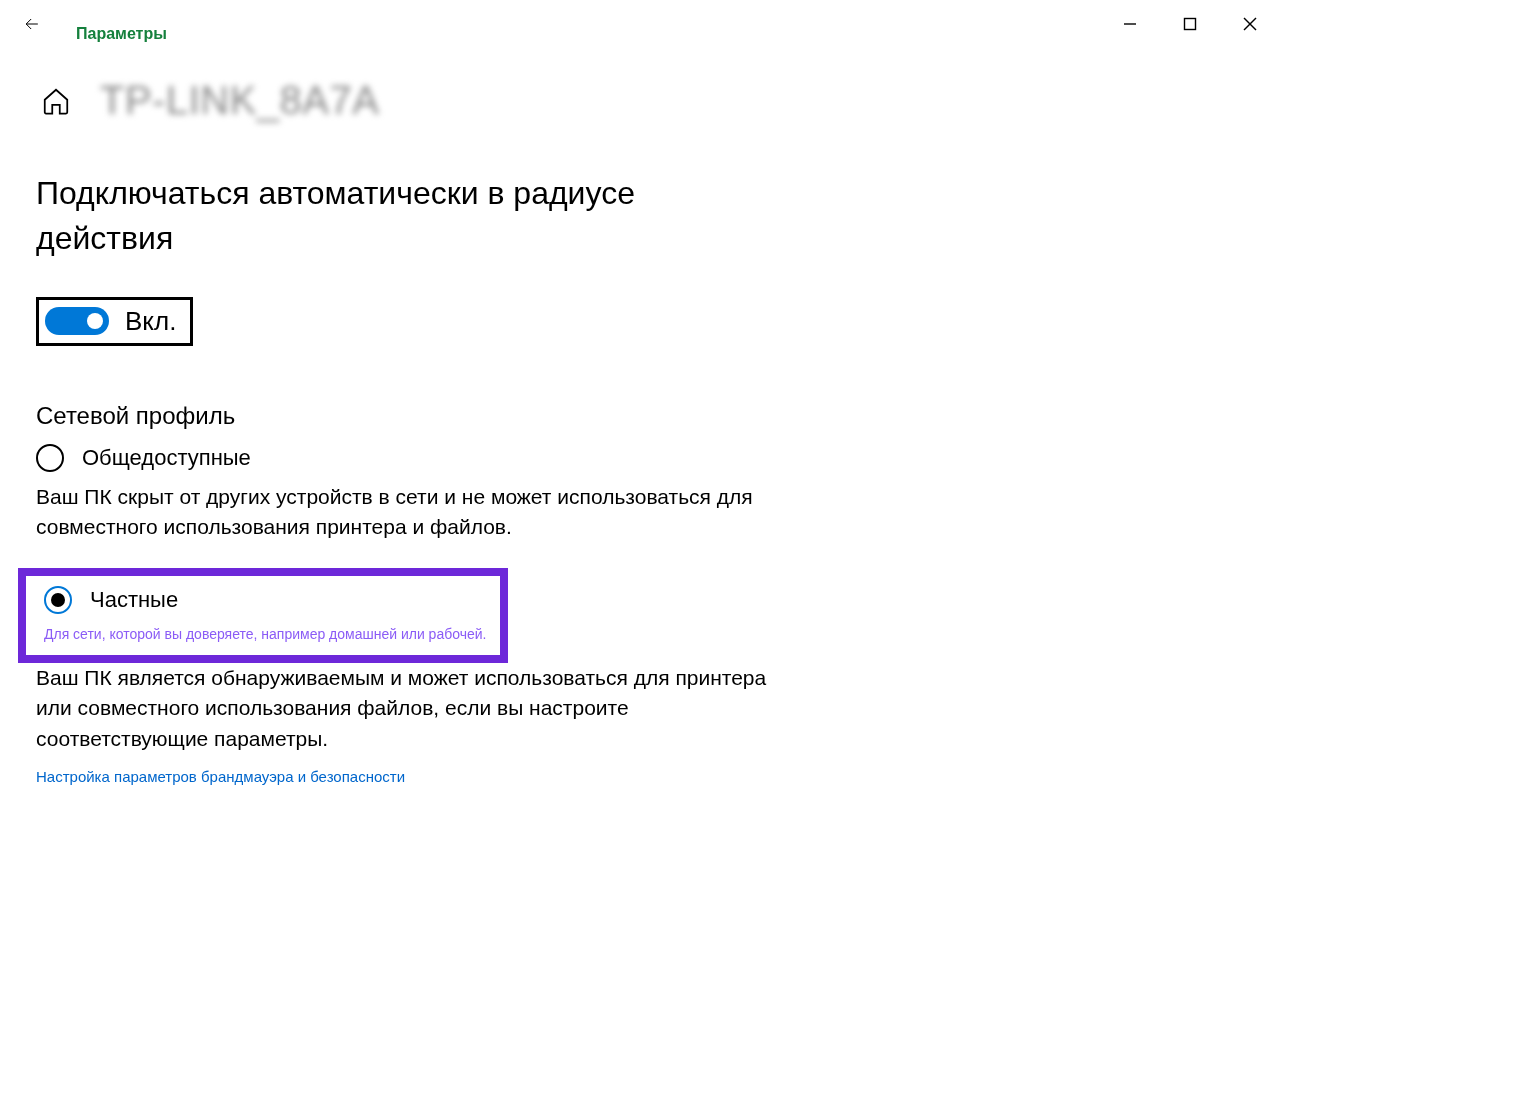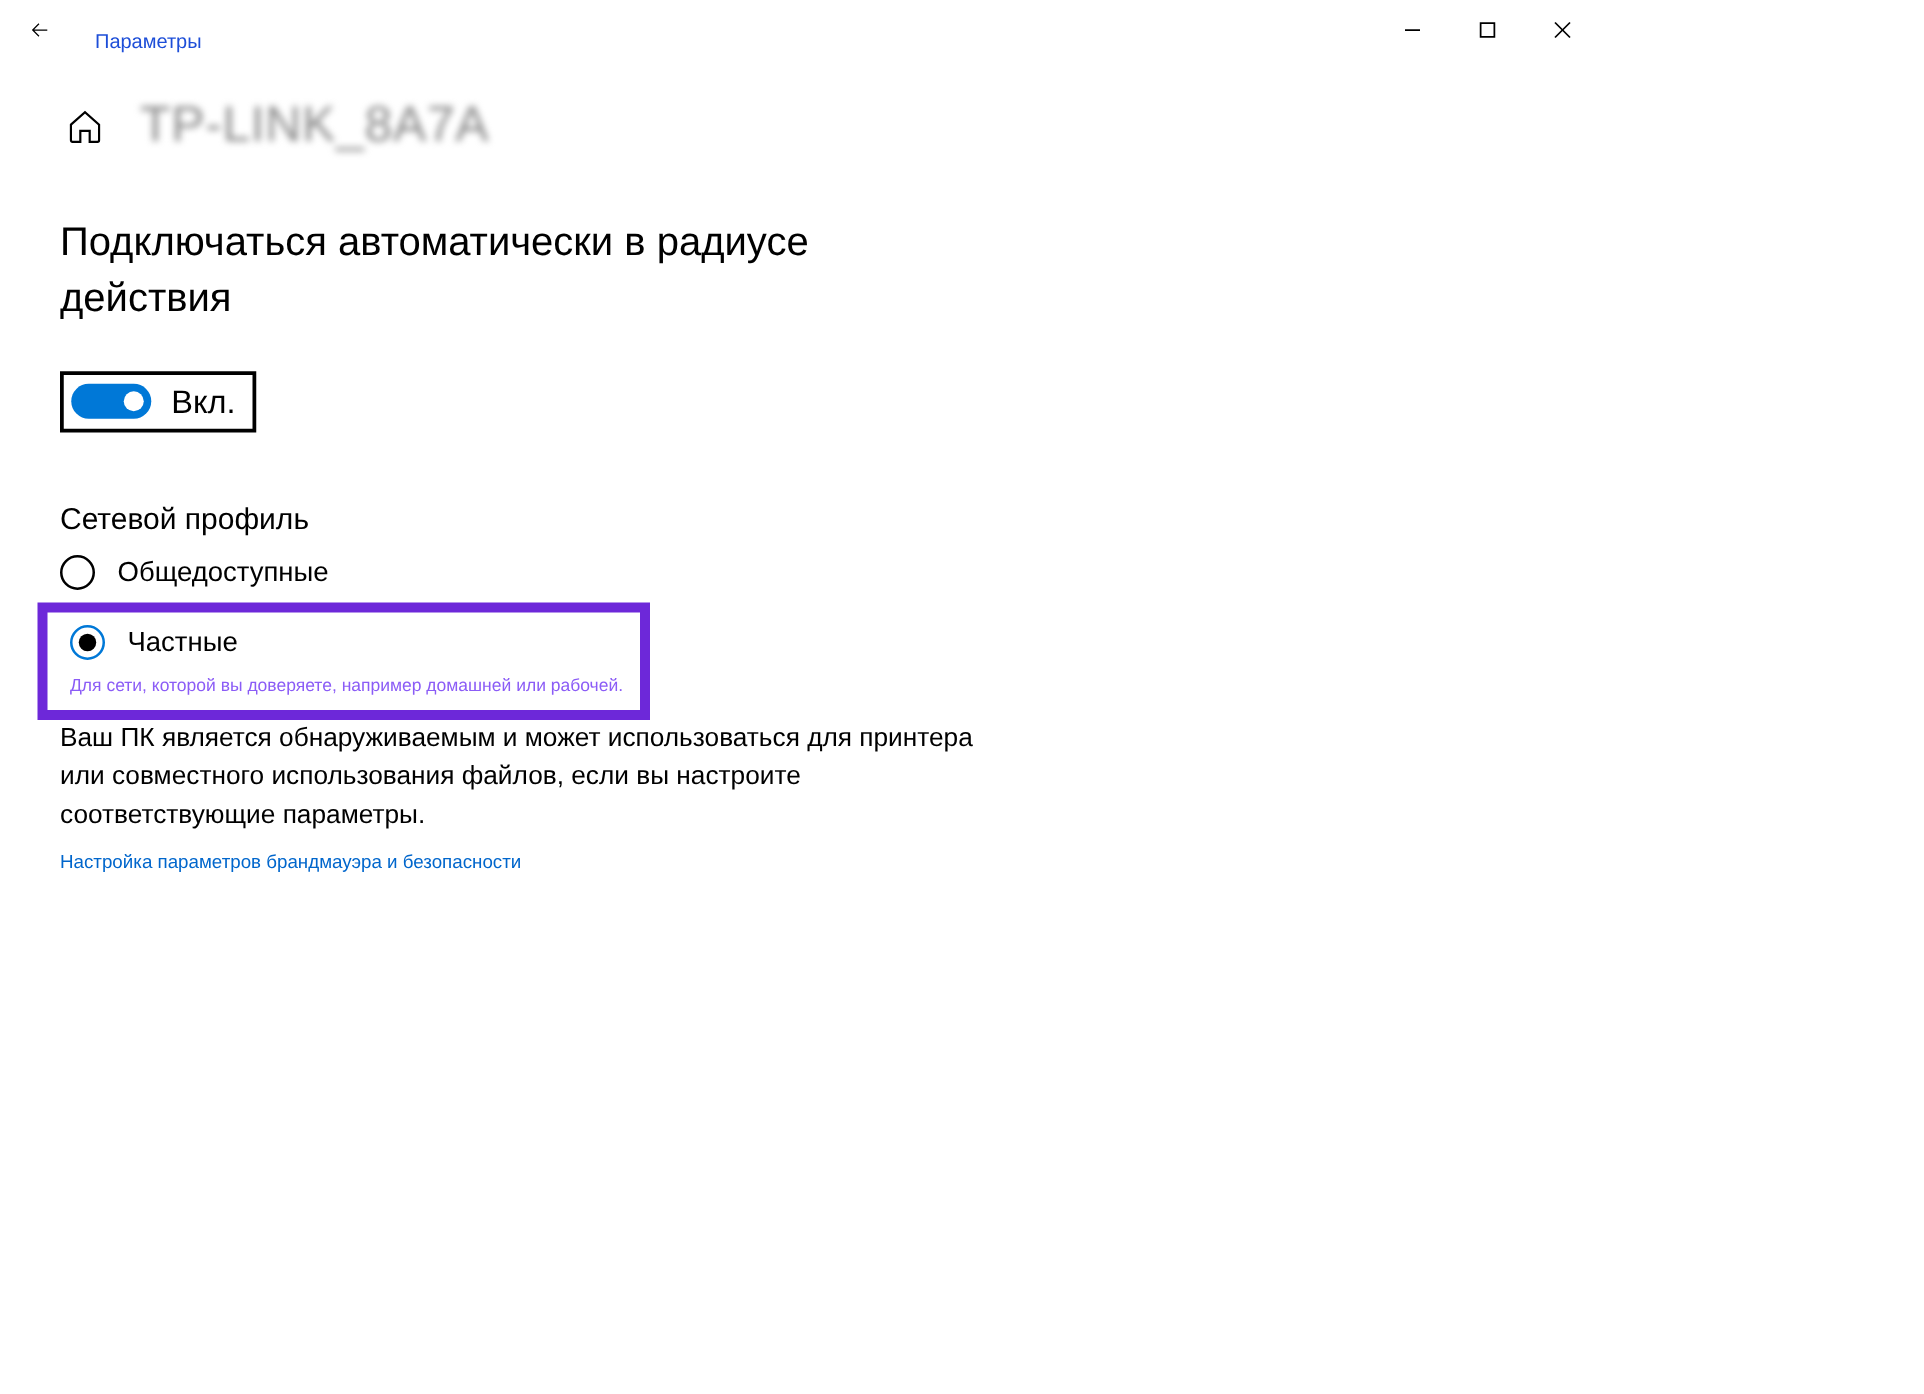--- a/index.html
+++ b/index.html
@@ -27,40 +27,40 @@
       width: 40px;
       height: 40px;
       display: flex;
       align-items: center;
       justify-content: center;
       cursor: pointer;
     }
     .back-btn svg { width: 20px; height: 20px; }
     .app-title {
       font-size: 16px;
-      font-weight: 400;
-      color: #1d4ed8;
+      font-weight: 700;
+      color: #15803d;
       margin-top: 20px;
     }
     .titlebar-right {
       display: flex;
       align-items: center;
     }
     .win-btn {
       width: 60px;
       height: 40px;
       display: flex;
       align-items: center;
       justify-content: center;
       cursor: pointer;
     }
     .win-btn svg { width: 14px; height: 14px; }
 
     .content {
-      padding: 30px 40px 0 48px;
+      padding: 30px 40px 0 36px;
     }
     .header-row {
       display: flex;
       align-items: center;
       gap: 24px;
       margin-bottom: 48px;
     }
     .home-btn {
       width: 40px;
       height: 40px;
@@ -235,20 +235,21 @@
     <span class="toggle-label">Вкл.</span>
   </div>
 
   <h2 class="subsection-heading">Сетевой профиль</h2>
 
   
   <div class="radio-row">
     <div class="radio-outer"></div>
     <span class="radio-label">Общедоступные</span>
   </div>
+  <div class="radio-desc">Ваш ПК скрыт от других устройств в сети и не может использоваться для совместного использования принтера и файлов.</div>
 
   
   <div class="highlight-box">
     <div class="radio-row">
       <div class="radio-outer selected">
         <div class="radio-inner"></div>
       </div>
       <span class="radio-label">Частные</span>
     </div>
     <div class="radio-desc-line1">Для сети, которой вы доверяете, например домашней или рабочей.</div>

